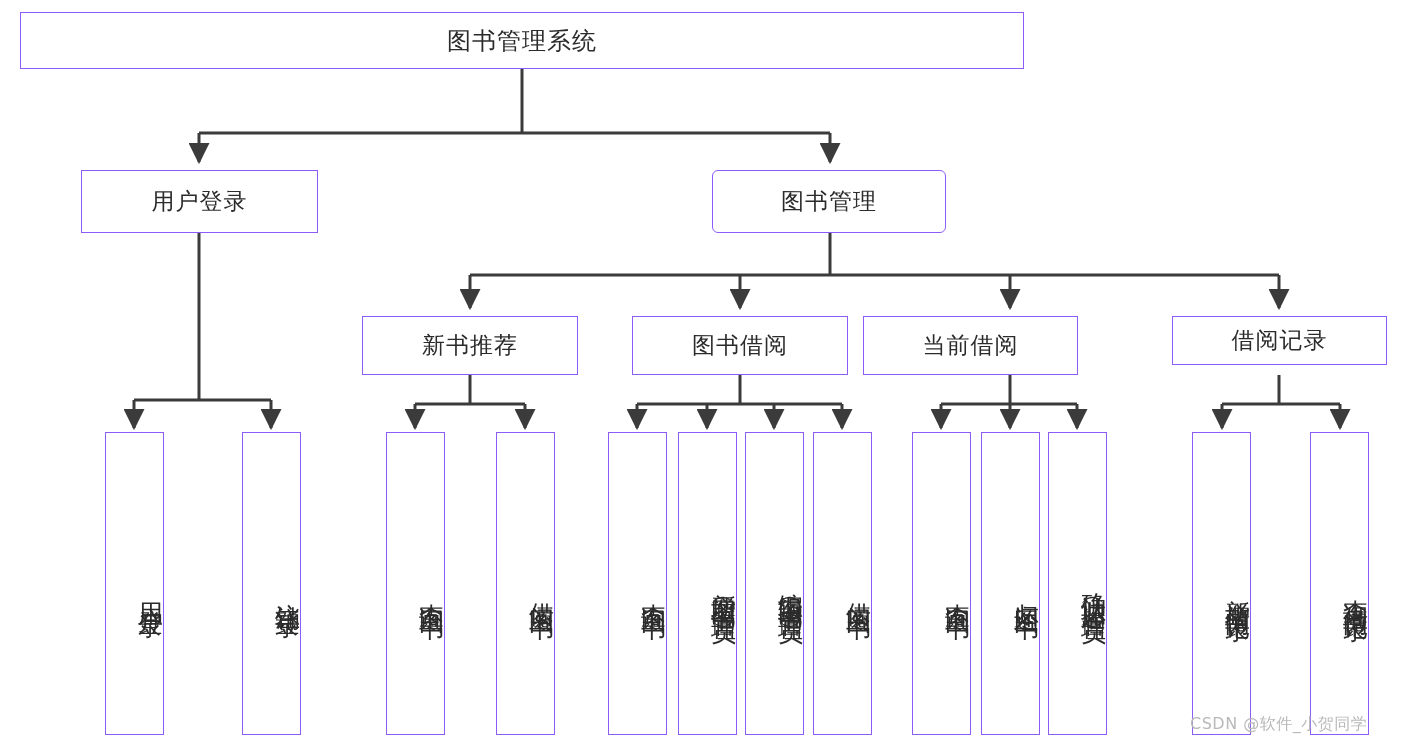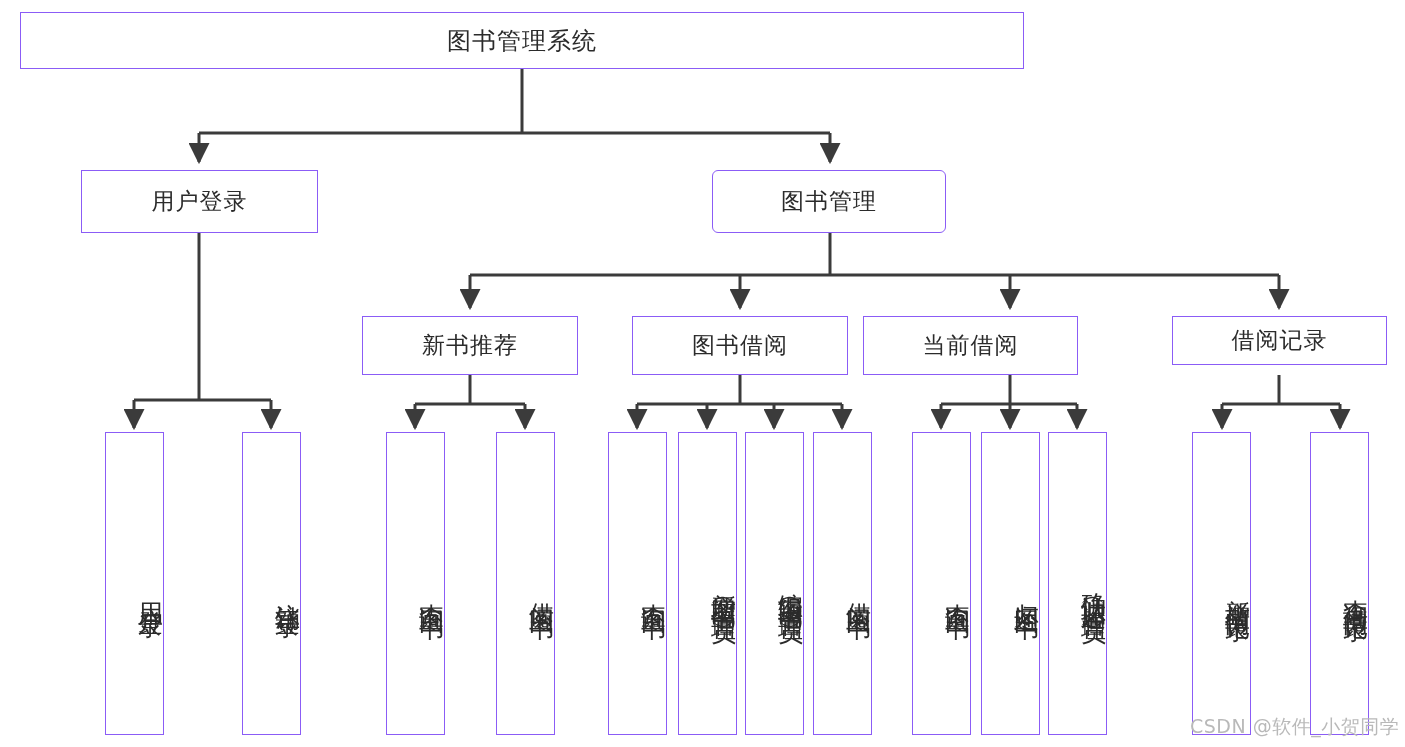--- a/index.html
+++ b/index.html
@@ -55,21 +55,21 @@
     line-height: 1.05;
     white-space: nowrap;
   }
   .node.root {
     font-size: 24px;
   }
   .watermark {
     position: absolute;
     left: 1190px;
     top: 714px;
-    font-size: 19px;
+    font-size: 16px;
     color: #b9b9b9;
     white-space: nowrap;
     letter-spacing: 0.5px;
   }
 </style>
 </head>
 <body>
 
 <div id="diagram-root">
 

